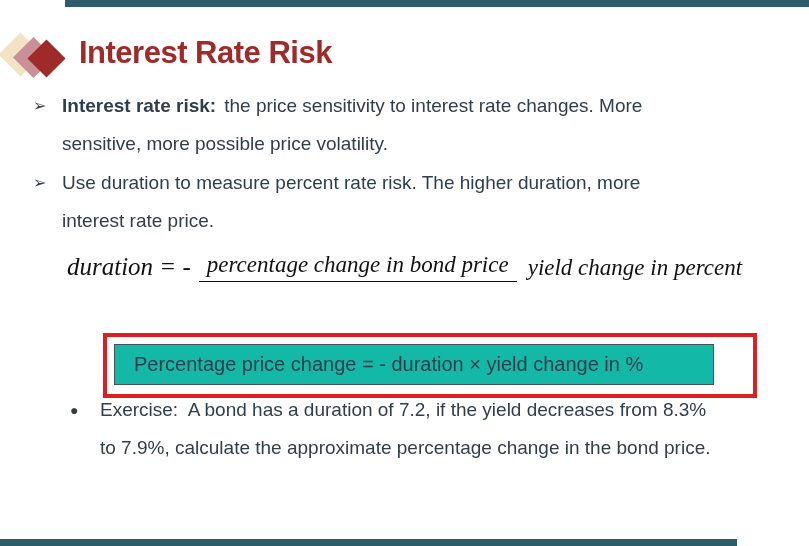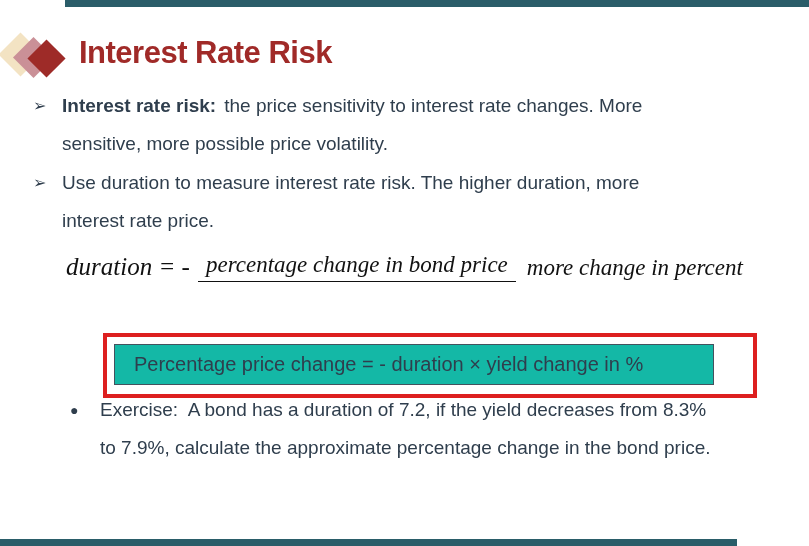--- a/index.html
+++ b/index.html
@@ -70,30 +70,30 @@
     <span class="marker">➢</span>
     <div class="text">
       <div class="line"><b>Interest rate risk:</b><span>the price sensitivity to interest rate changes. More</span></div>
       <div class="line">sensitive, more possible price volatility.</div>
     </div>
   </div>
 
   <div class="bullet b2">
     <span class="marker">➢</span>
     <div class="text">
-      <div class="line">Use duration to measure interest rate risk. The higher duration, more</div>
+      <div class="line">Use duration to measure percent rate risk. The higher duration, more</div>
       <div class="line">interest rate price.</div>
     </div>
   </div>
 
   <div class="formula-row">
     <span class="formula-lhs">duration = -</span>
     <span class="frac">
       <span class="num">percentage change in bond price</span>
-      <span class="den">more change in percent</span>
+      <span class="den">yield change in percent</span>
     </span>
   </div>
 
   <div class="red-box">
     <div class="inner-box">Percentage price change = - duration × yield change in %</div>
   </div>
 
   <div class="bullet exercise">
     <span class="marker">●</span>
     <div class="text">

